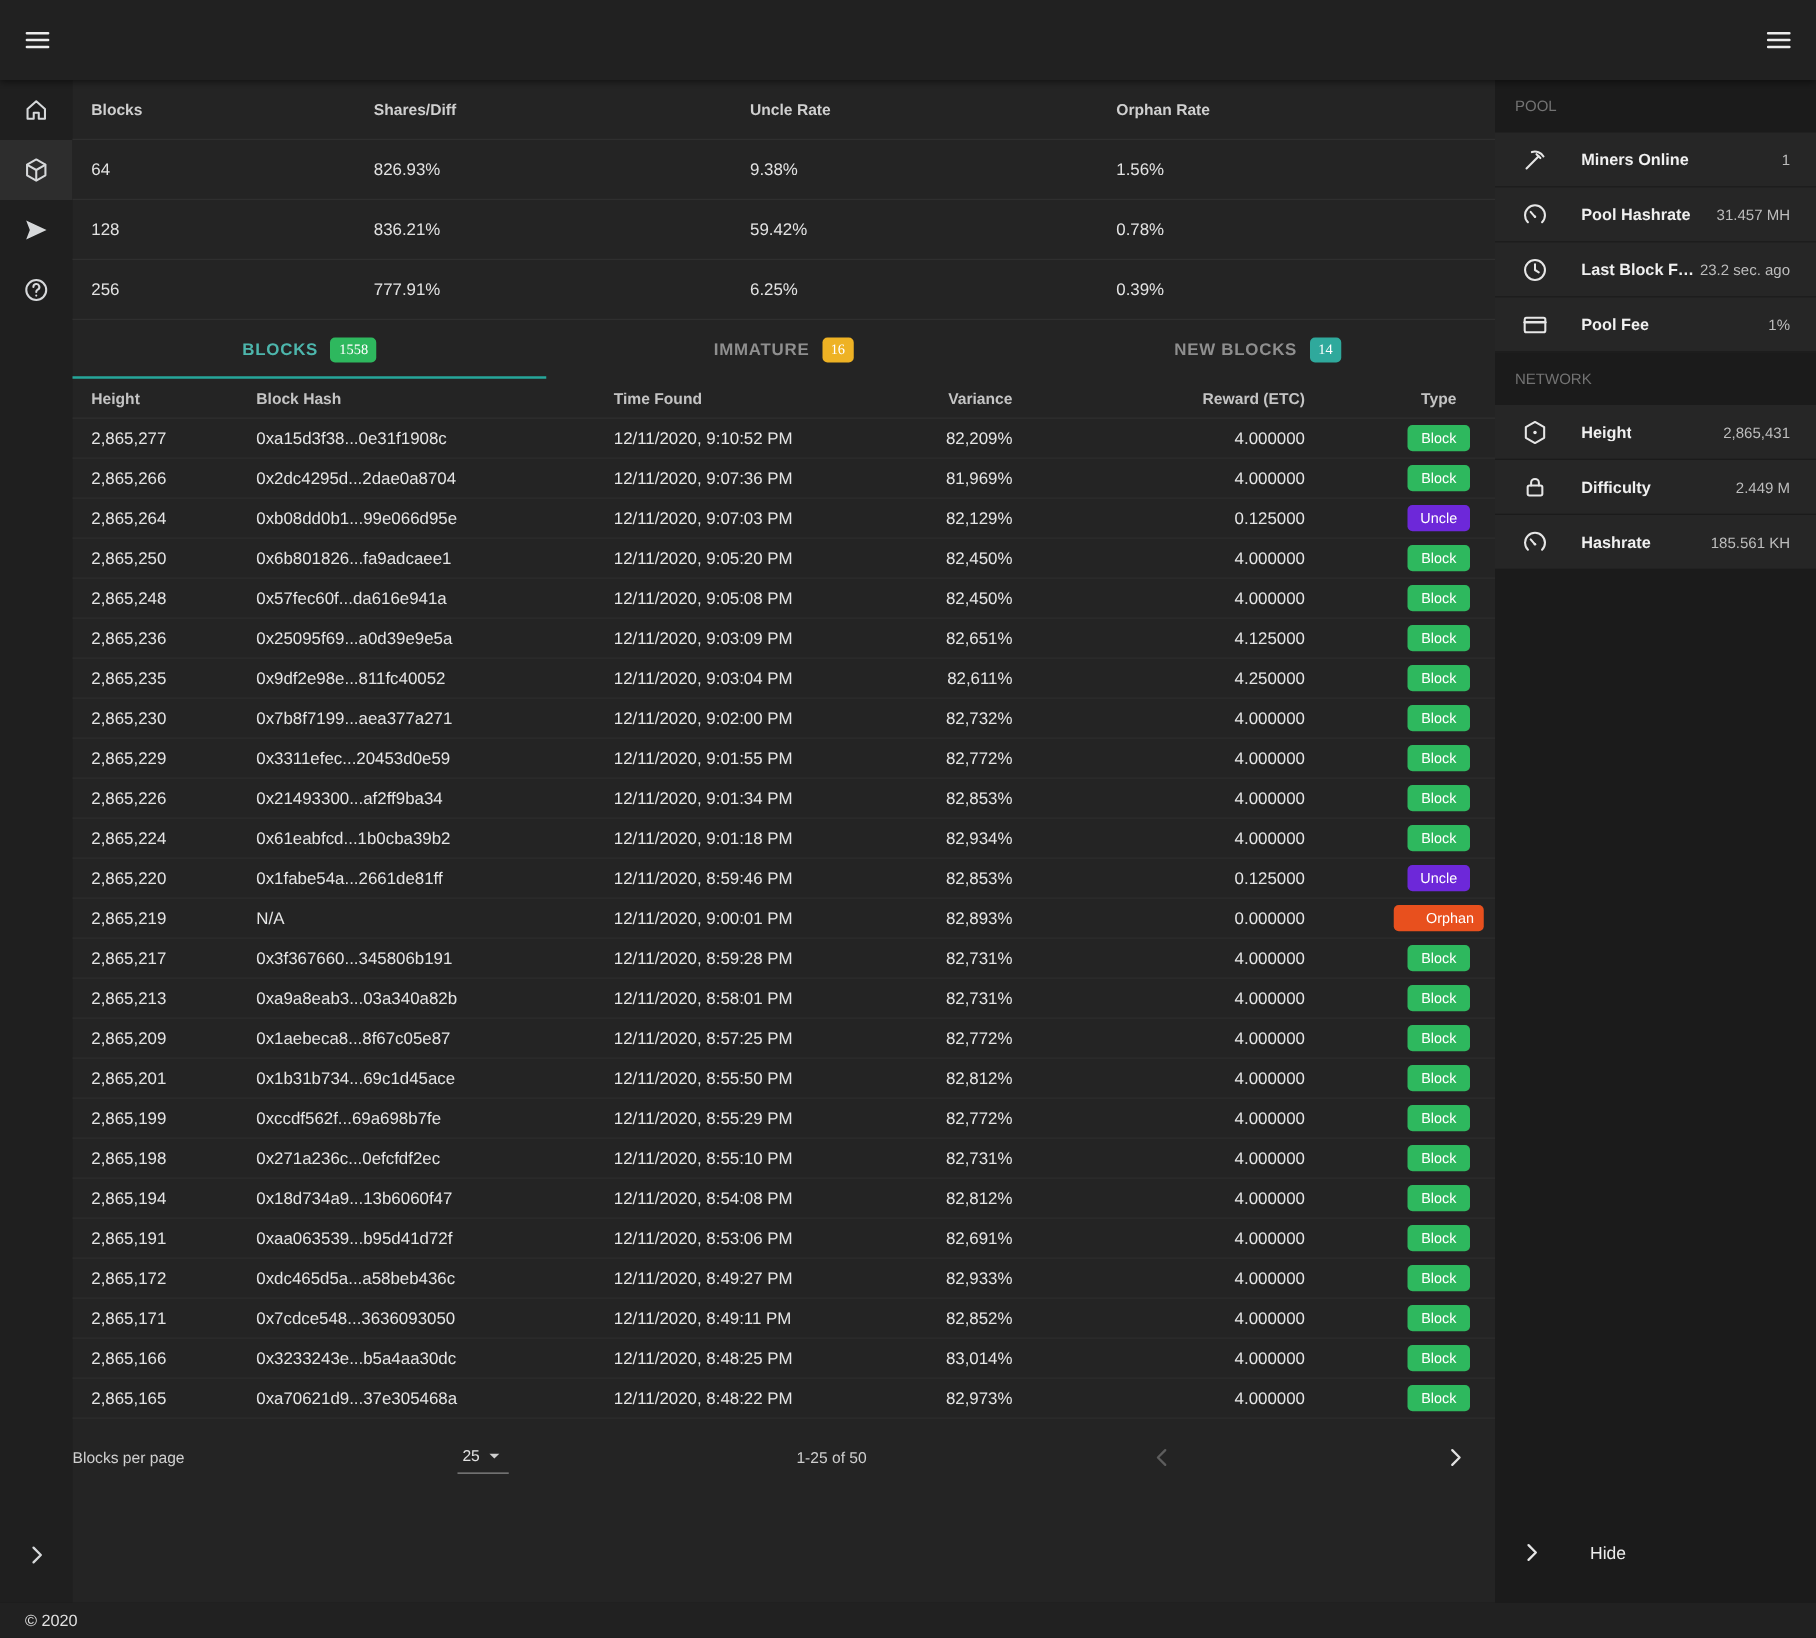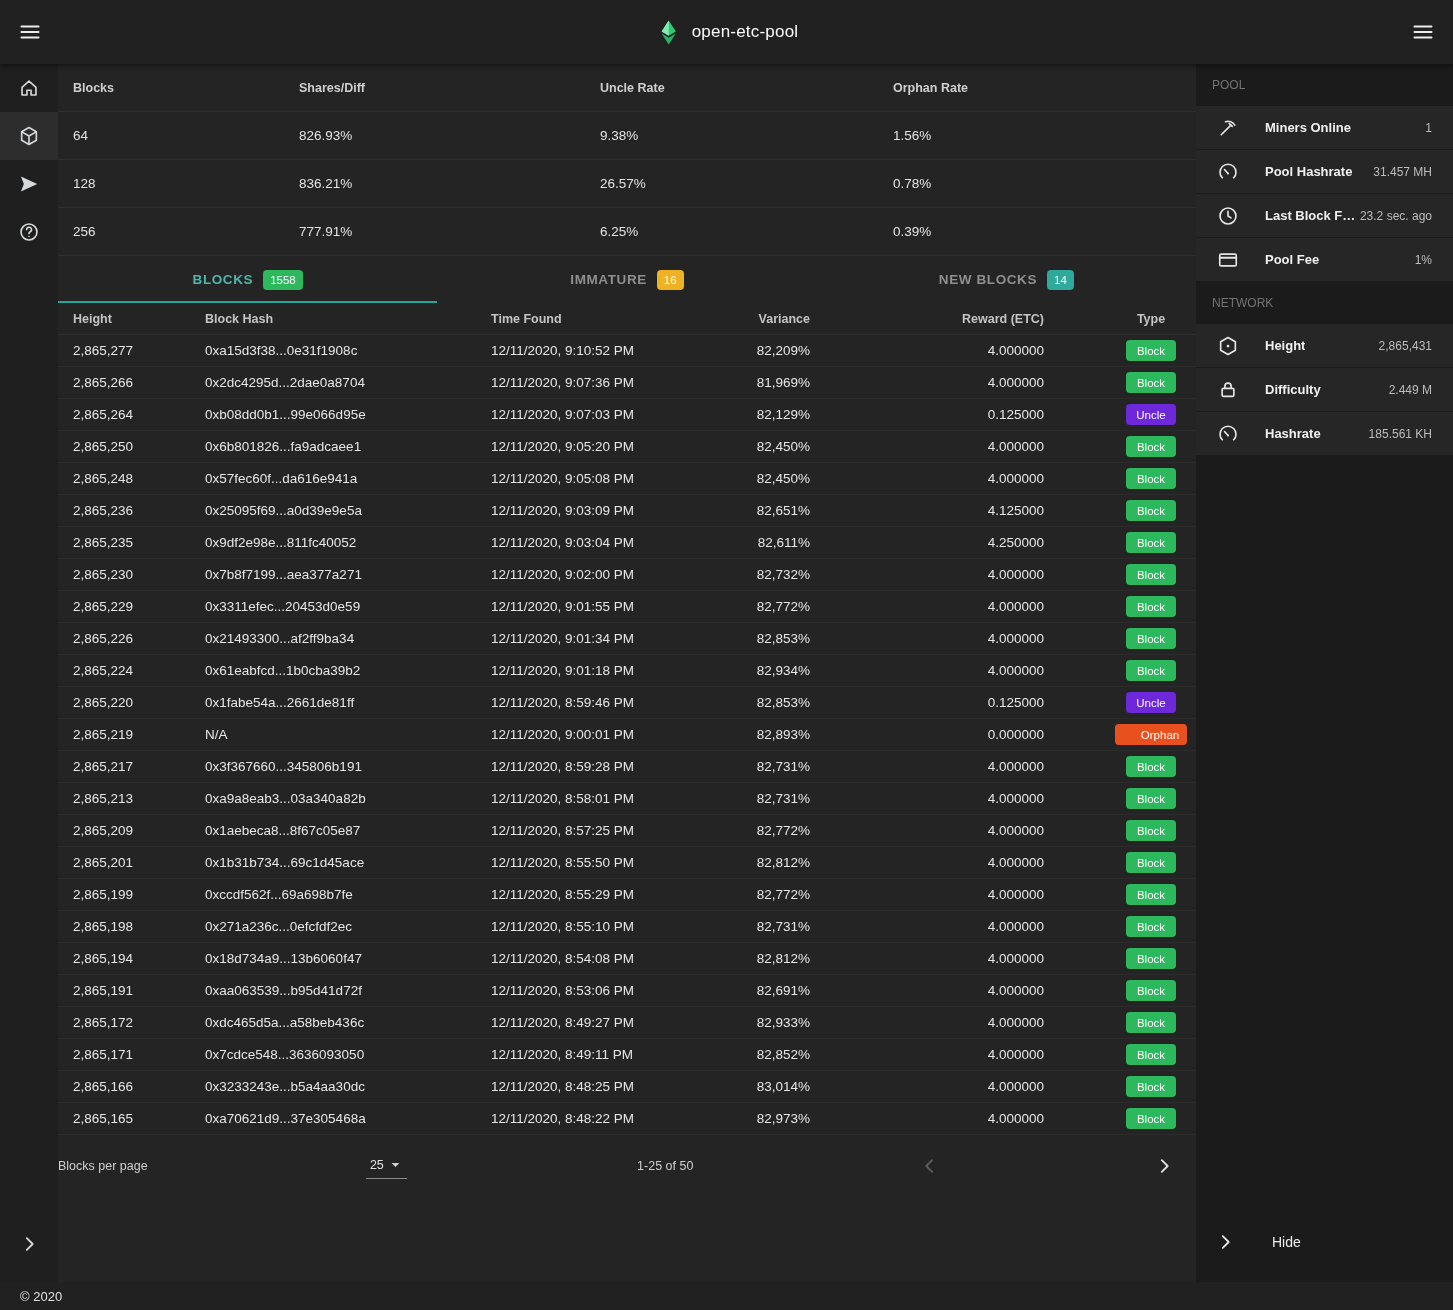--- a/index.html
+++ b/index.html
@@ -32,21 +32,21 @@
   .stats-row .c3 { width:293px; }
   .stats-row .c4 { flex:1; }
   .stats-head { font-size:12.5px; font-weight:bold; color:#cfcfcf; }
   .stats-val { font-size:13.5px; color:#e3e3e3; }
 
   .tabs { display:flex; height:47px; }
   .tab { flex:1; display:flex; align-items:center; justify-content:center; cursor:pointer; position:relative; }
   .tab-label { font-size:13.5px; font-weight:bold; letter-spacing:.6px; color:#8f8f8f; }
   .tab.active .tab-label { color:#4db6ac; }
   .tab.active::after { content:""; position:absolute; left:0; right:0; bottom:0; height:2px; background:#26a69a; }
-  .tab-badge { margin-left:10px; min-width:24px; height:20px; padding:0 7px; border-radius:4px; display:inline-flex; align-items:center; justify-content:center; font-size:11.5px; color:#fff; }
+  .tab-badge { margin-left:10px; min-width:24px; height:20px; padding:0 7px; border-radius:4px; display:inline-flex; align-items:center; justify-content:center; font-size:11.5px; color:#fff;font-family:Liberation Serif, serif; }
   .bg-green { background:#2eb85e; } .bg-amber { background:#eeb224; } .bg-teal { background:#2fa99c; }
 
   .tbl-header { display:flex; align-items:center; height:32px; border-bottom:1px solid #2f2f2f; font-size:12.5px; font-weight:bold; color:#c4c4c4; }
   .tbl-row { display:flex; align-items:center; height:32px; border-bottom:1px solid #2c2c2c; font-size:13.5px; color:#e6e6e6; }
   .c-height { width:147px; padding-left:15px; }
   .c-hash { width:286px; }
   .c-time { width:200px; }
   .c-var { width:119px; text-align:right; }
   .c-reward { width:234px; text-align:right; }
   .c-type { flex:1; display:flex; justify-content:center; padding-left:62px; }
@@ -76,30 +76,20 @@
 </style>
 </head>
 <body>
 
 <header class="topbar">
   <span class="icon-btn left-menu">
       <svg viewBox="0 0 24 24" width="24" height="24" fill="none" stroke="currentColor" stroke-width="1.8" stroke-linecap="round" stroke-linejoin="round">
         <path d="M3.5 6.5h17M3.5 12h17M3.5 17.5h17" stroke-width="2"></path>
       </svg>
     </span>
-  <div class="brand">
-    <span style="display:flex;align-items:center;">
-        <svg viewBox="0 0 24 24" width="27" height="27">
-          <path d="M12 1.3 5.7 11.1 12 14.8l6.3-3.7Z" fill="#2ecc71"></path>
-          <path d="M12 1.3 5.7 11.1 12 14.8Z" fill="#82eab3"></path>
-          <path d="M5.7 12.9 12 22.7l6.3-9.8L12 16.6Z" fill="#27b564"></path>
-        </svg>
-      </span>
-    <span class="brand-title">open-etc-pool</span>
-  </div>
   <span class="icon-btn right-menu">
       <svg viewBox="0 0 24 24" width="24" height="24" fill="none" stroke="currentColor" stroke-width="1.8" stroke-linecap="round" stroke-linejoin="round">
         <path d="M3.5 6.5h17M3.5 12h17M3.5 17.5h17" stroke-width="2"></path>
       </svg>
     </span>
 </header>
 
 <div class="layout">
 
   <nav class="leftnav">
@@ -157,21 +147,21 @@
       <div>
           <div class="stats-row stats-val">
             <div class="c1">64</div>
             <div class="c2">826.93%</div>
             <div class="c3">9.38%</div>
             <div class="c4">1.56%</div>
           </div>
           <div class="stats-row stats-val">
             <div class="c1">128</div>
             <div class="c2">836.21%</div>
-            <div class="c3">26.57%</div>
+            <div class="c3">59.42%</div>
             <div class="c4">0.78%</div>
           </div>
           <div class="stats-row stats-val">
             <div class="c1">256</div>
             <div class="c2">777.91%</div>
             <div class="c3">6.25%</div>
             <div class="c4">0.39%</div>
           </div>
         </div>
     </section>

